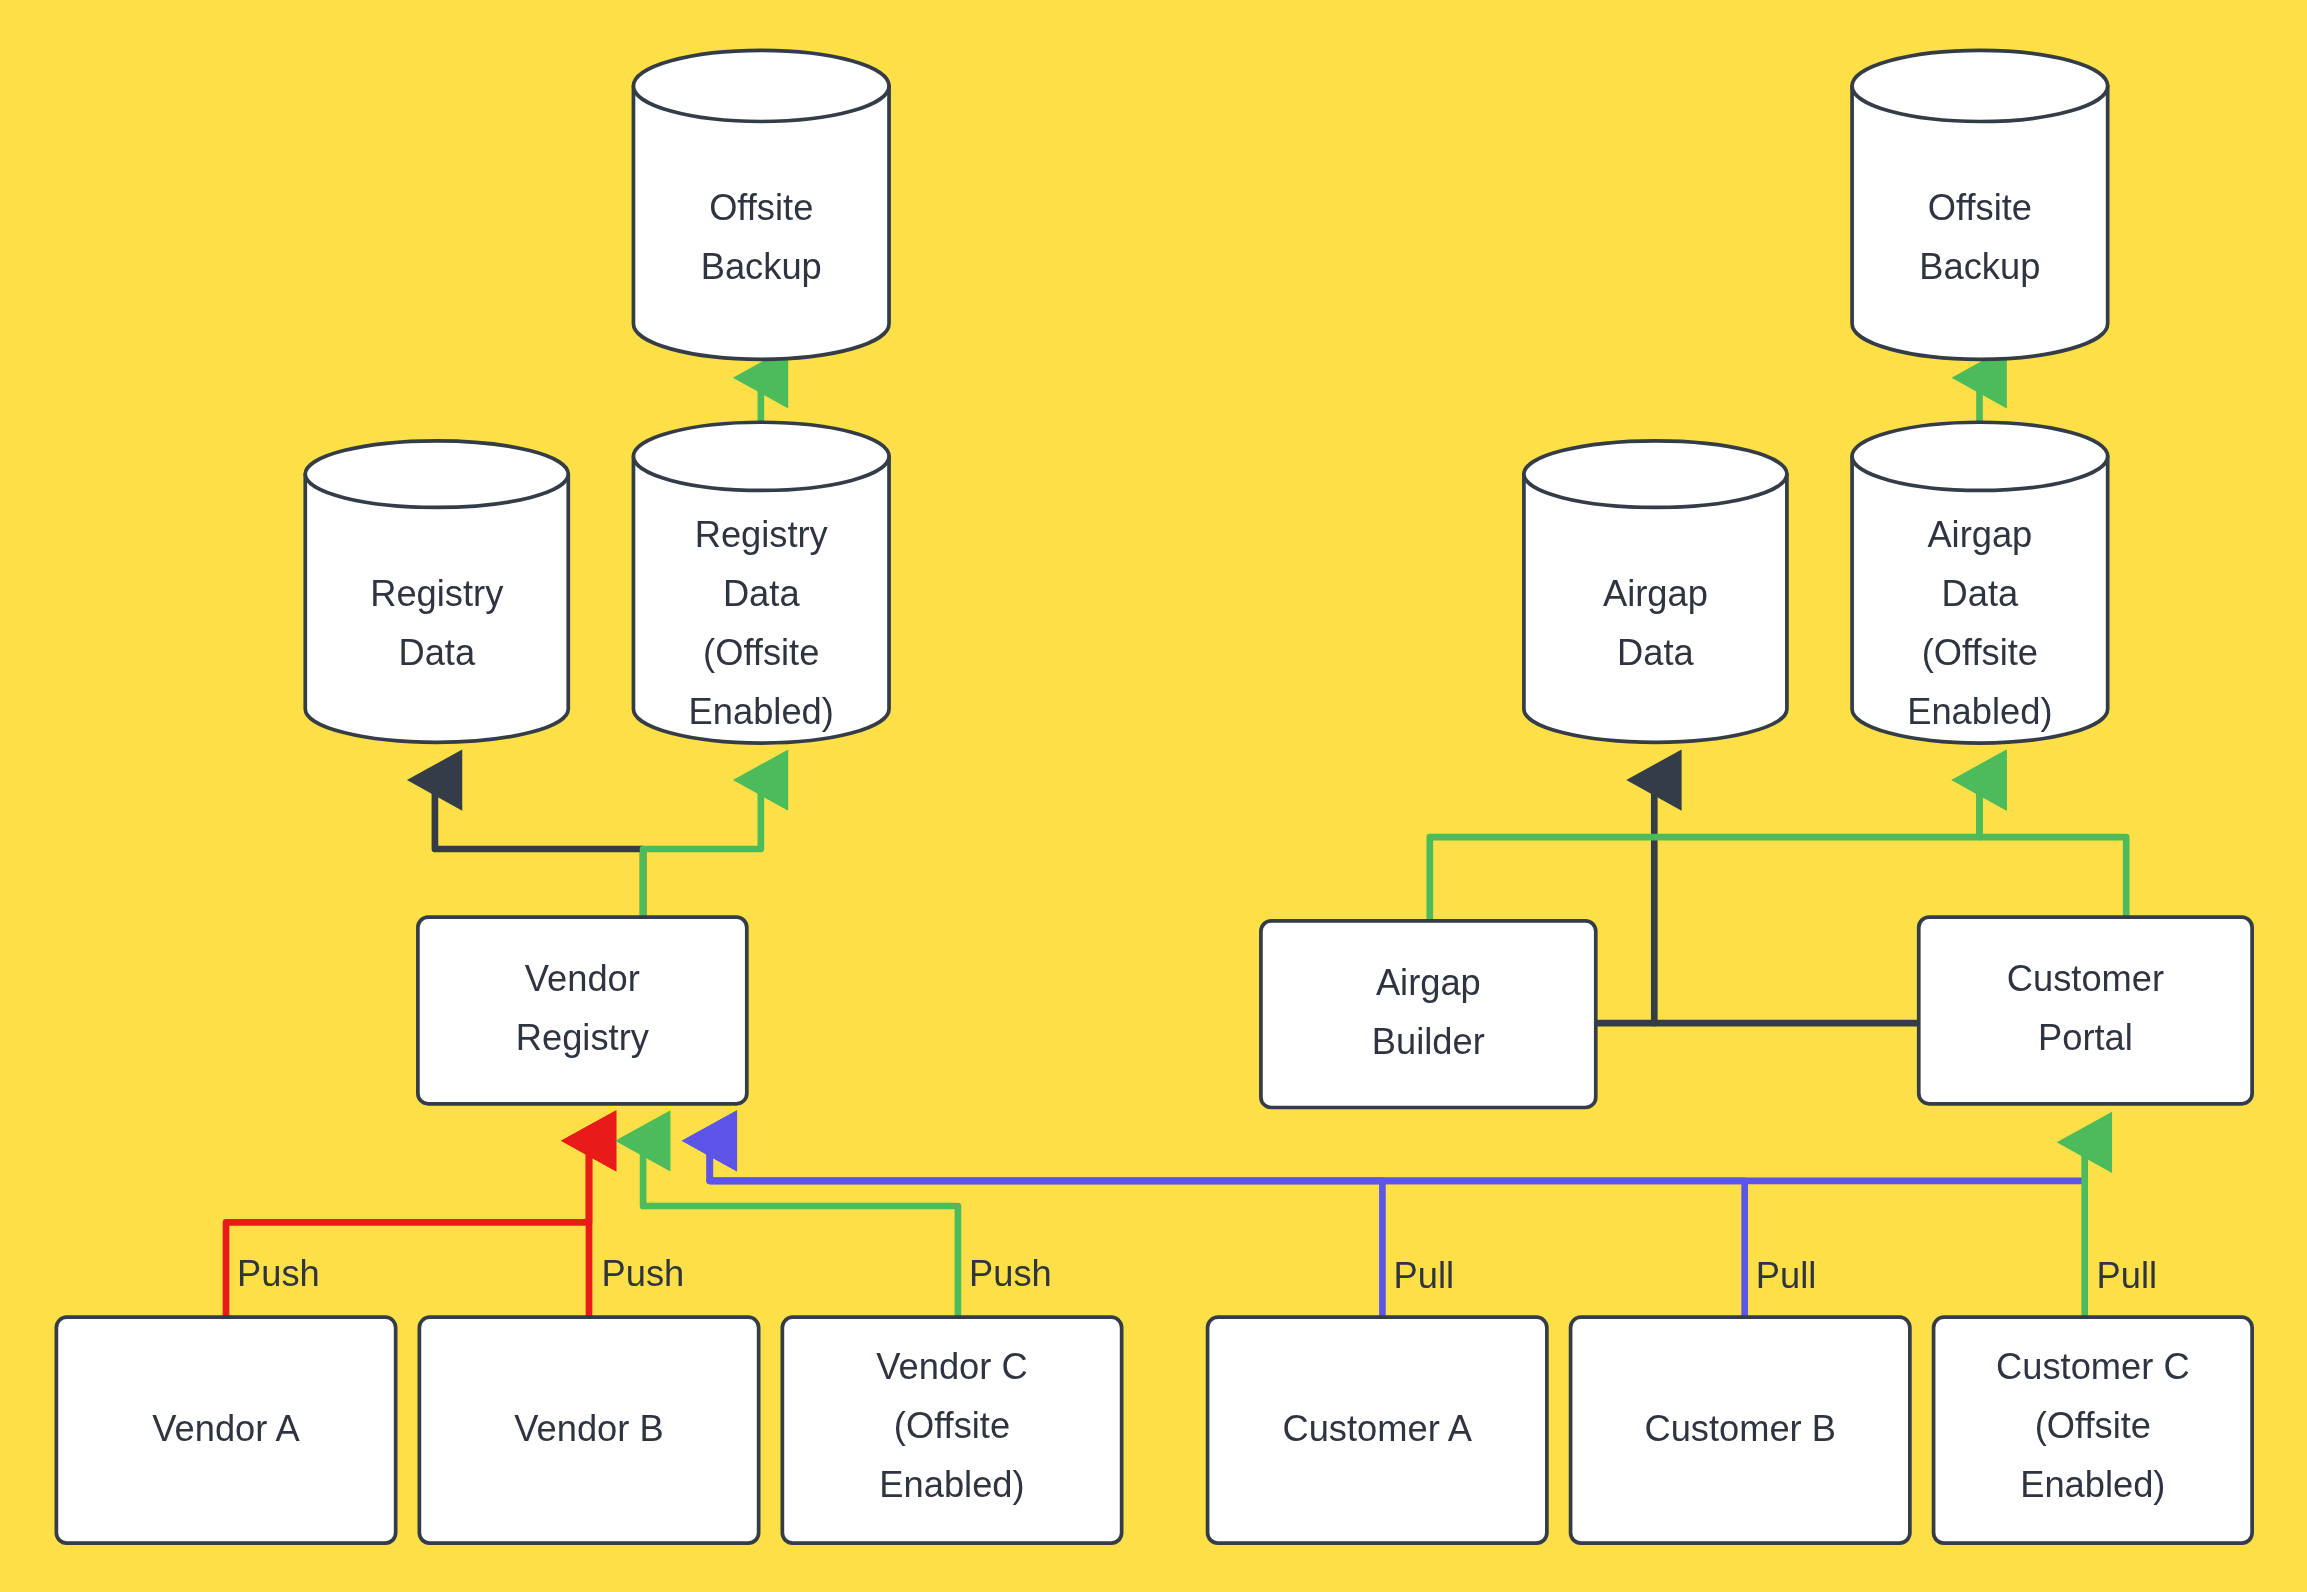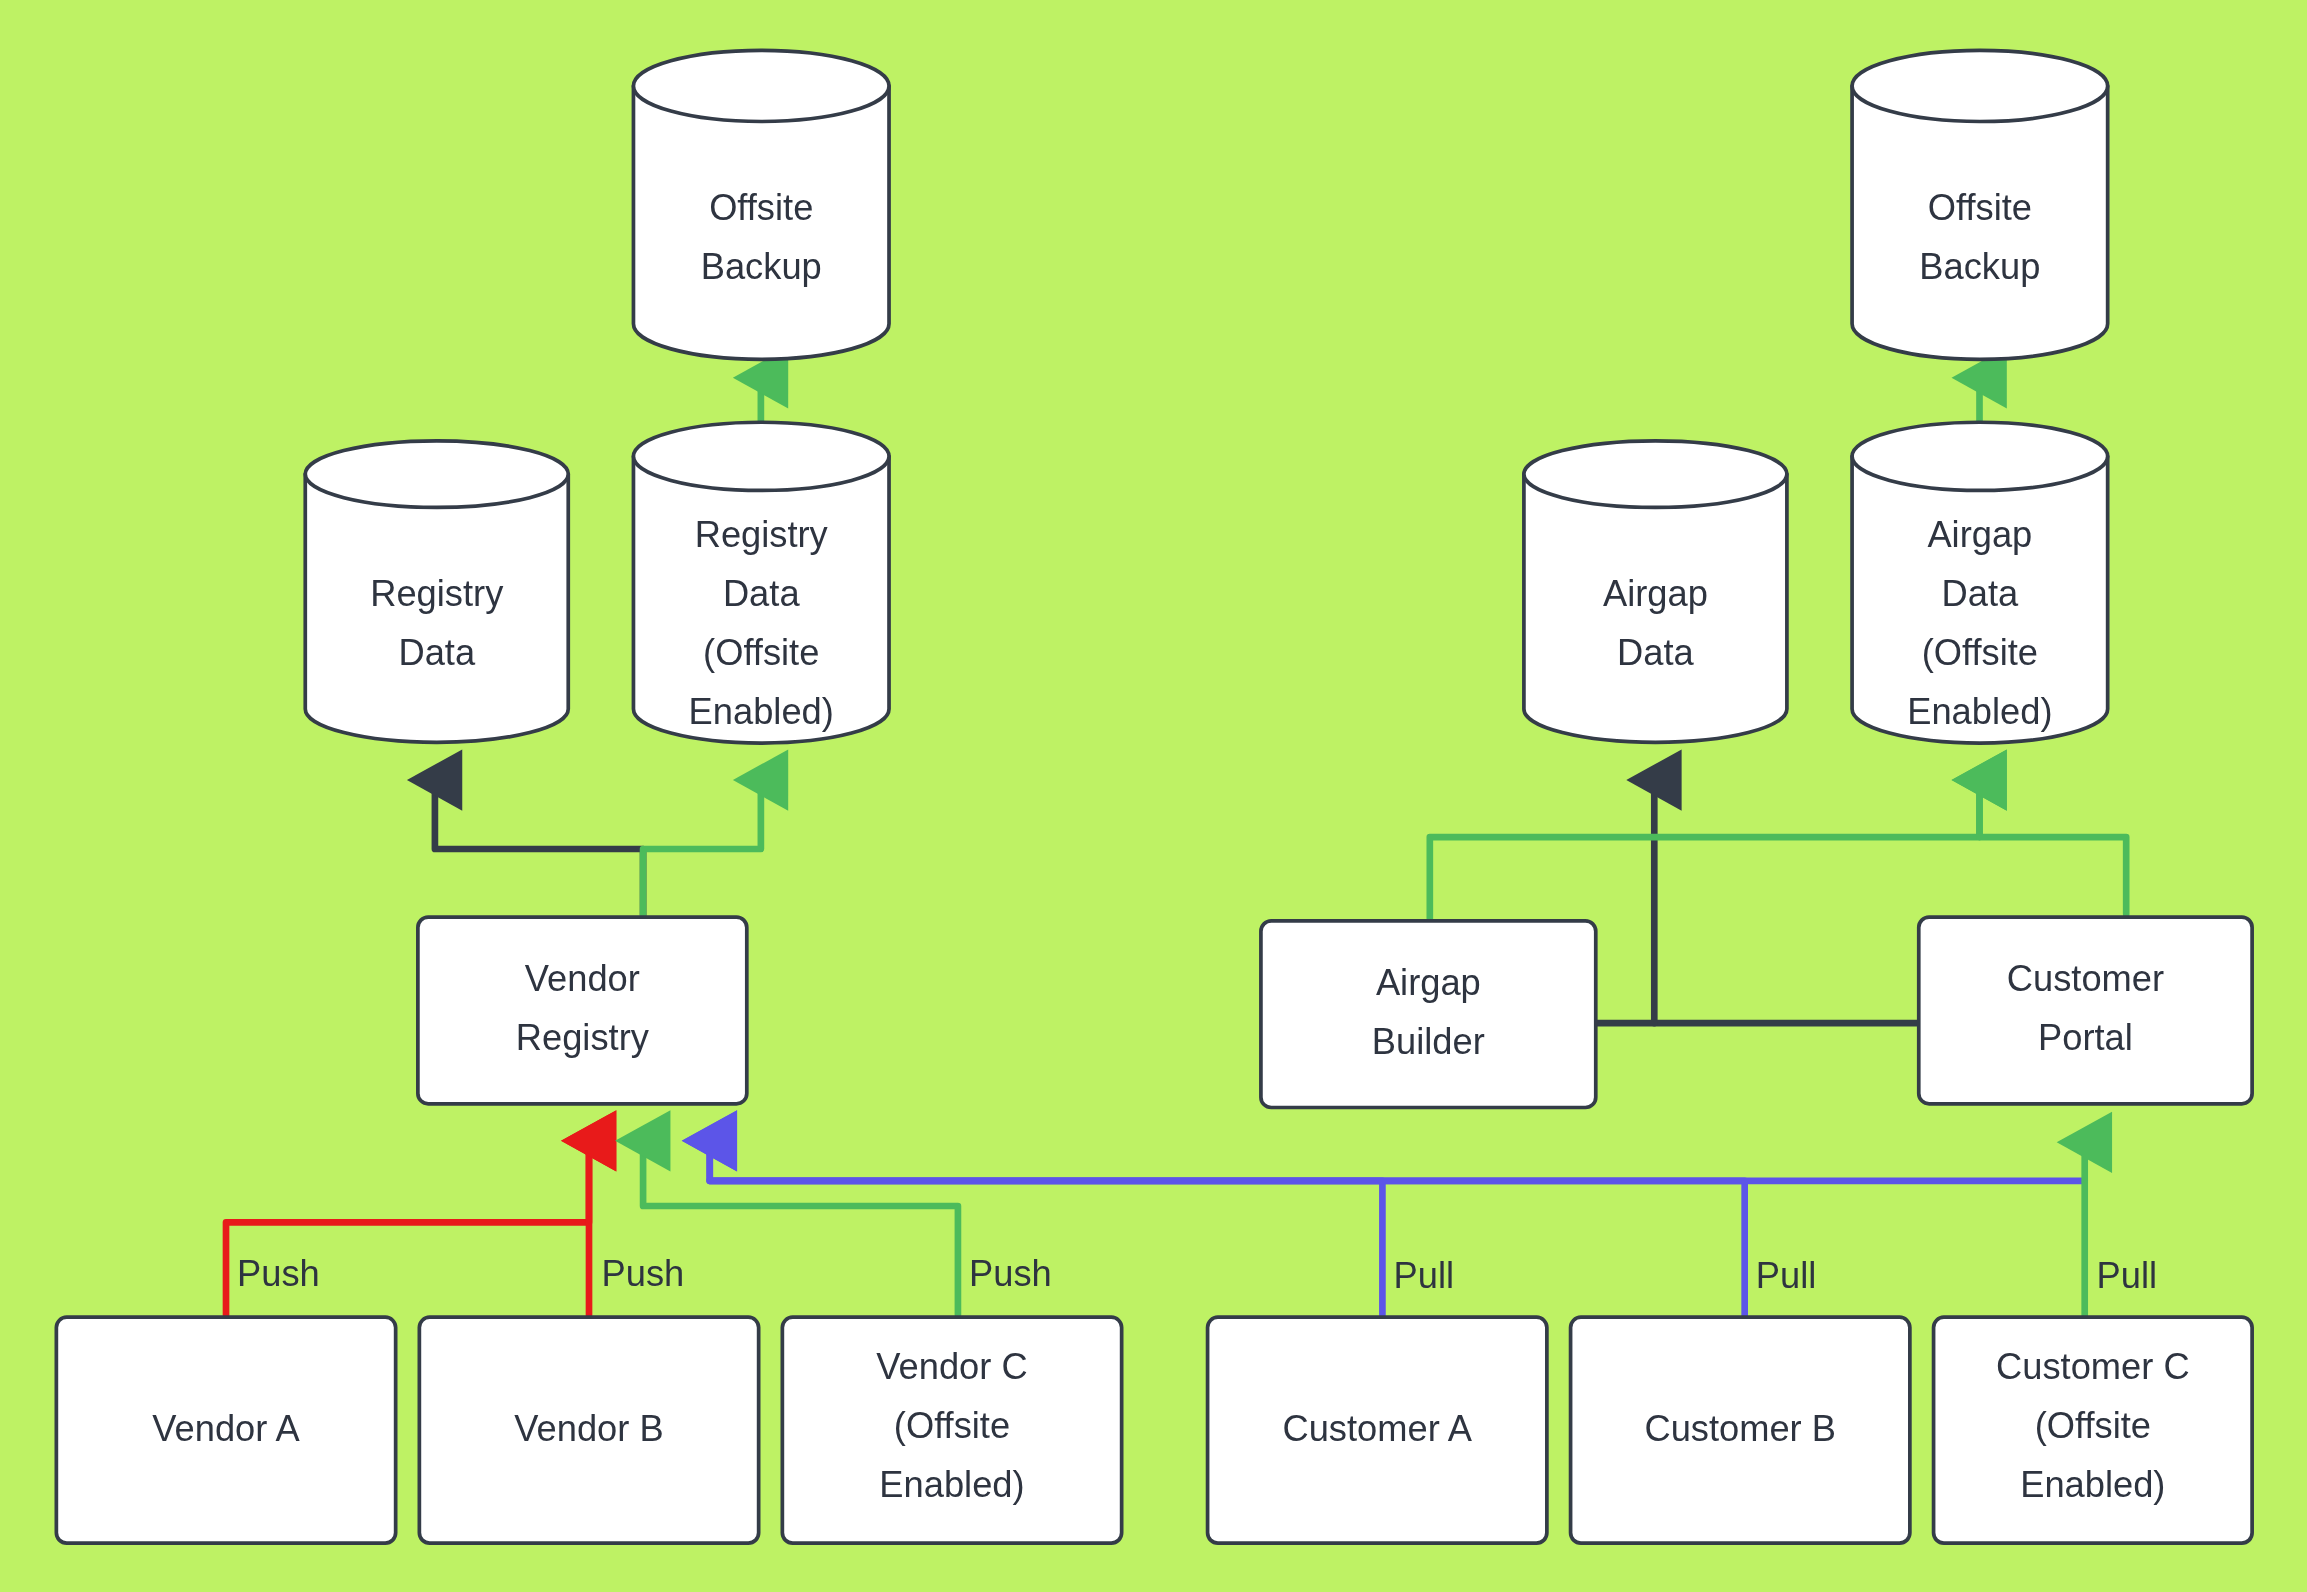--- a/index.html
+++ b/index.html
@@ -10,21 +10,21 @@
   body {
     width: 2307px;
     height: 1592px;
     overflow: hidden;
     font-family: "Liberation Sans", sans-serif;
   }
   #diagram-root {
     position: relative;
     width: 2307px;
     height: 1592px;
-    background: #bef264;
+    background: #fde047;
   }
   svg#diagram-svg {
     position: absolute;
     top: 0;
     left: 0;
     width: 2307px;
     height: 1592px;
     display: block;
   }
   .node-shape {

